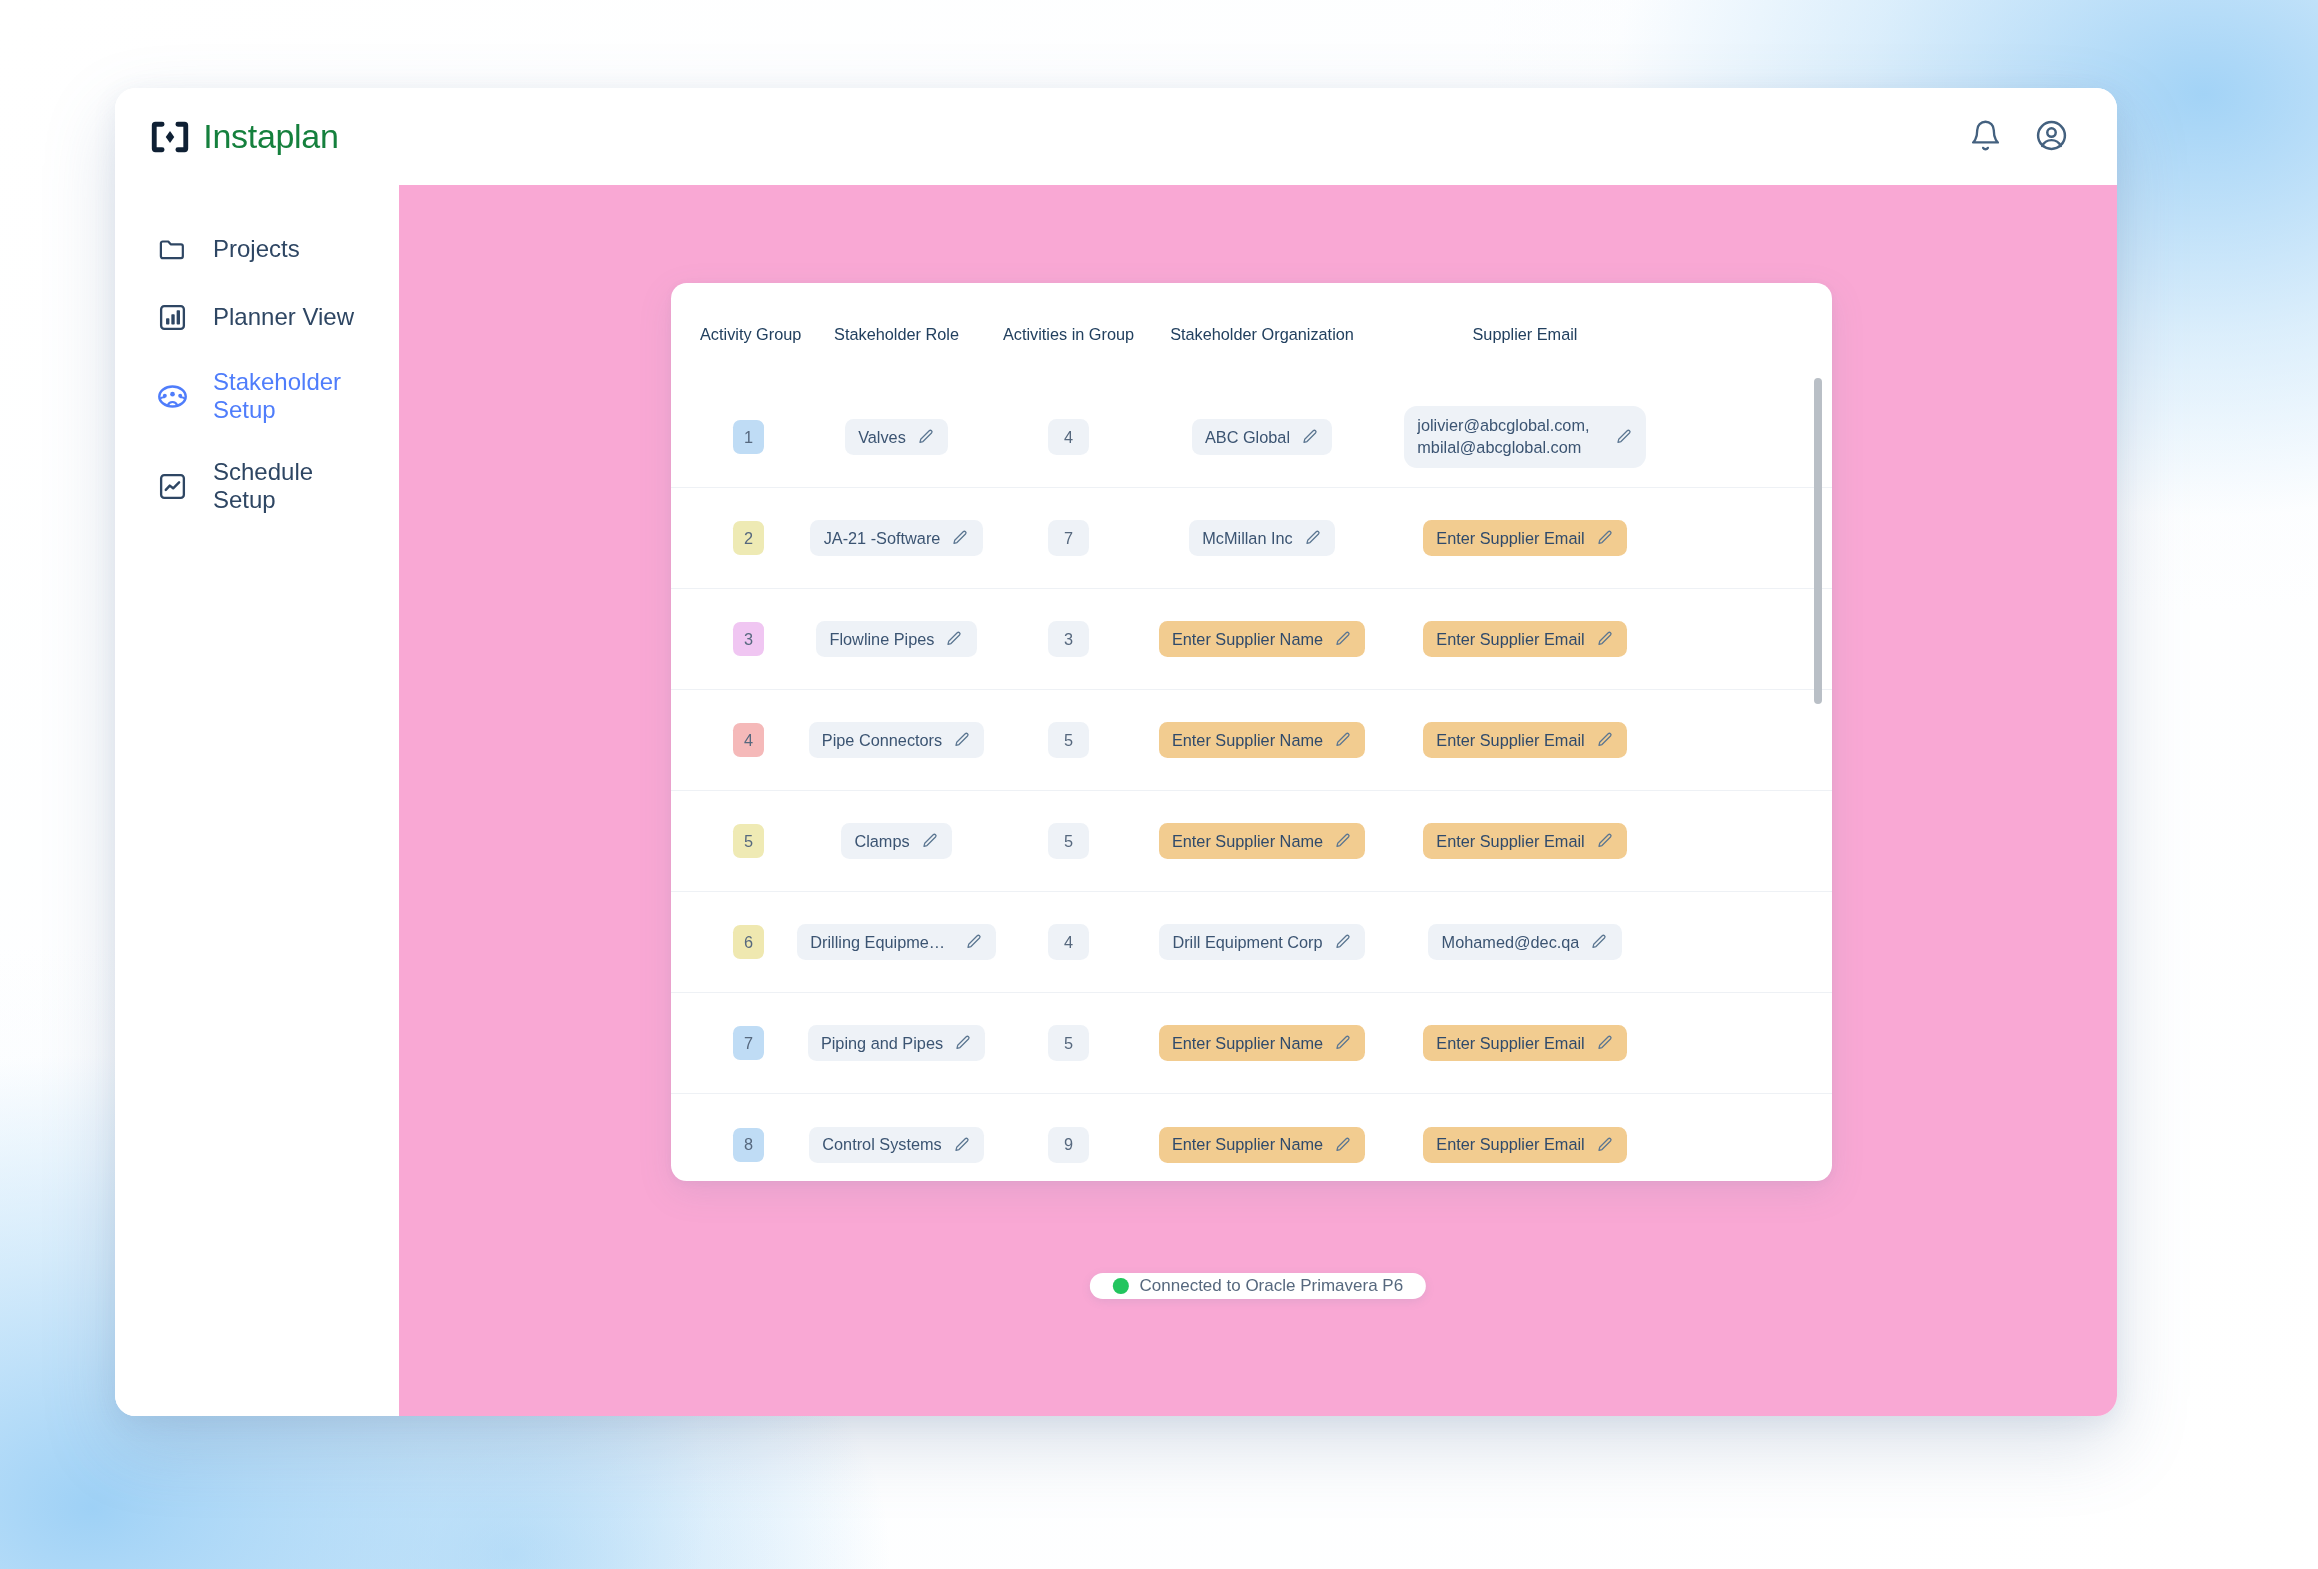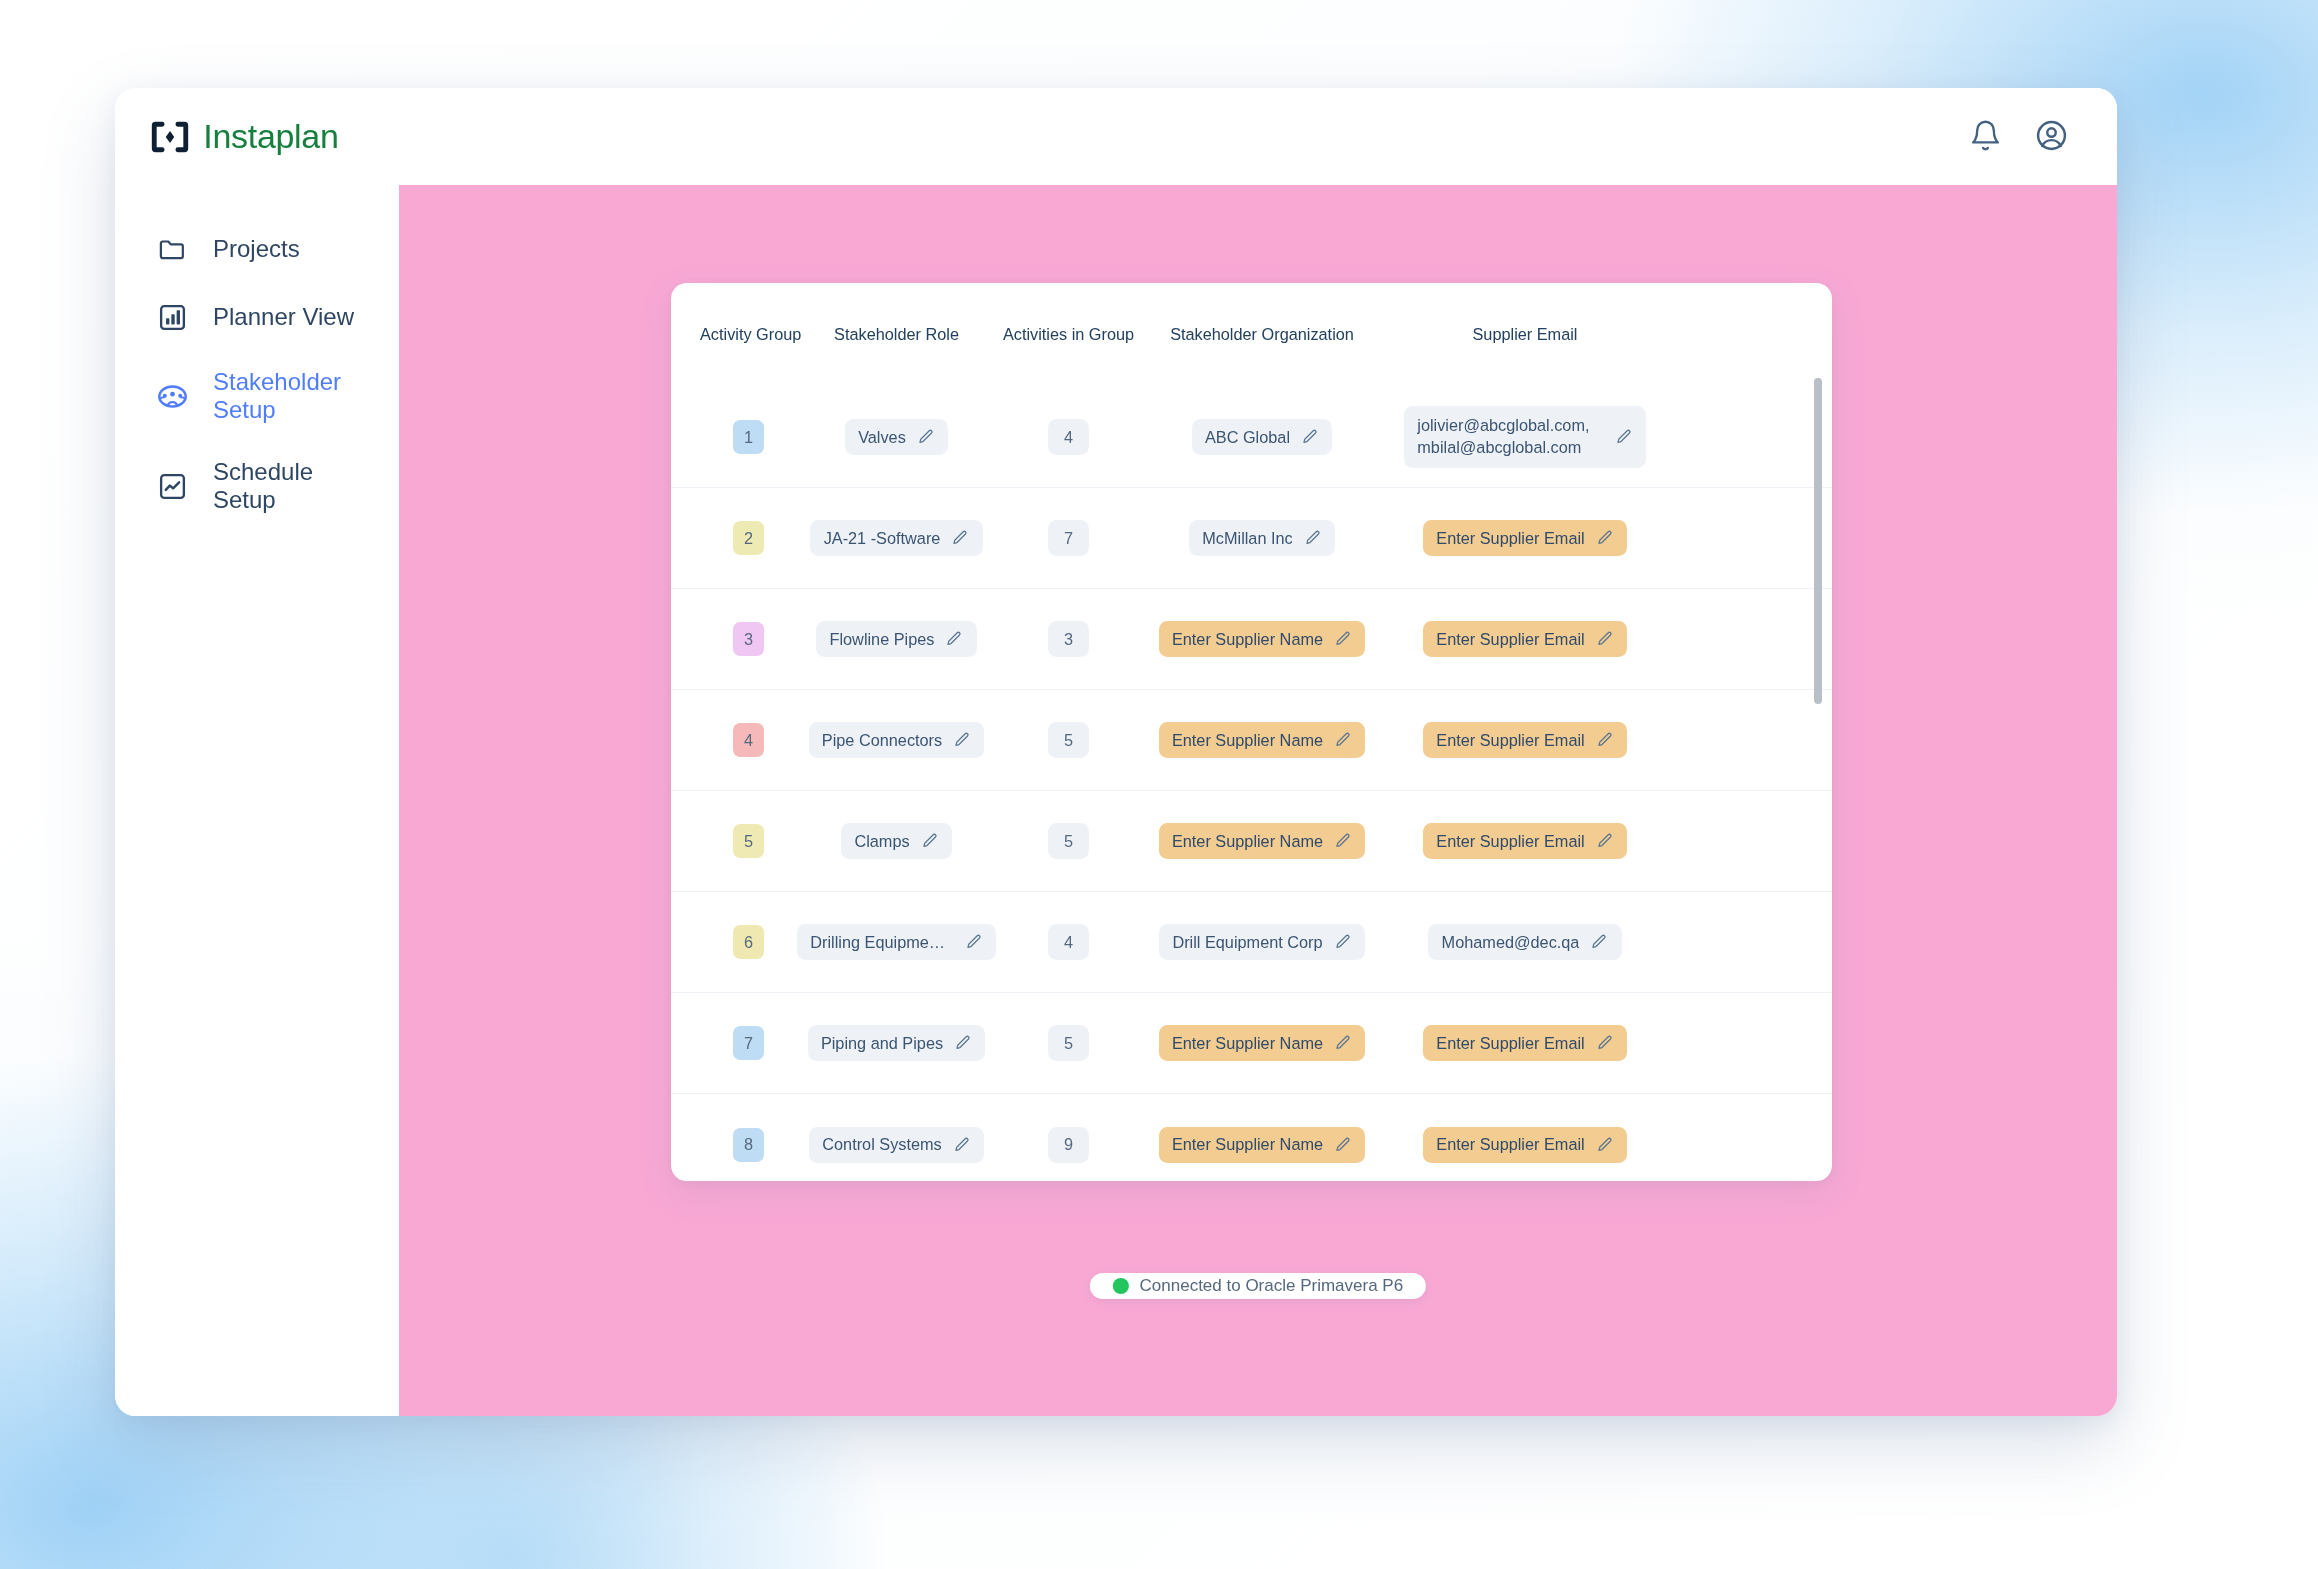--- a/index.html
+++ b/index.html
@@ -257,20 +257,21 @@
     cursor: default;
   }
 
   .chip-text { overflow: hidden; text-overflow: ellipsis; }
 
   .chip.multiline {
     white-space: normal;
     line-height: 1.33;
     padding: 9.7px 13.3px;
     text-align: left;
+    border-radius: 13px;
   }
   .chip.multiline .chip-text { white-space: normal; }
 
   .pencil { flex: 0 0 auto; width: 18px; height: 18px; display:block; }
 
   
   .scroll-track {
     position: absolute;
     right: 9.7px;
     top: 89px;

